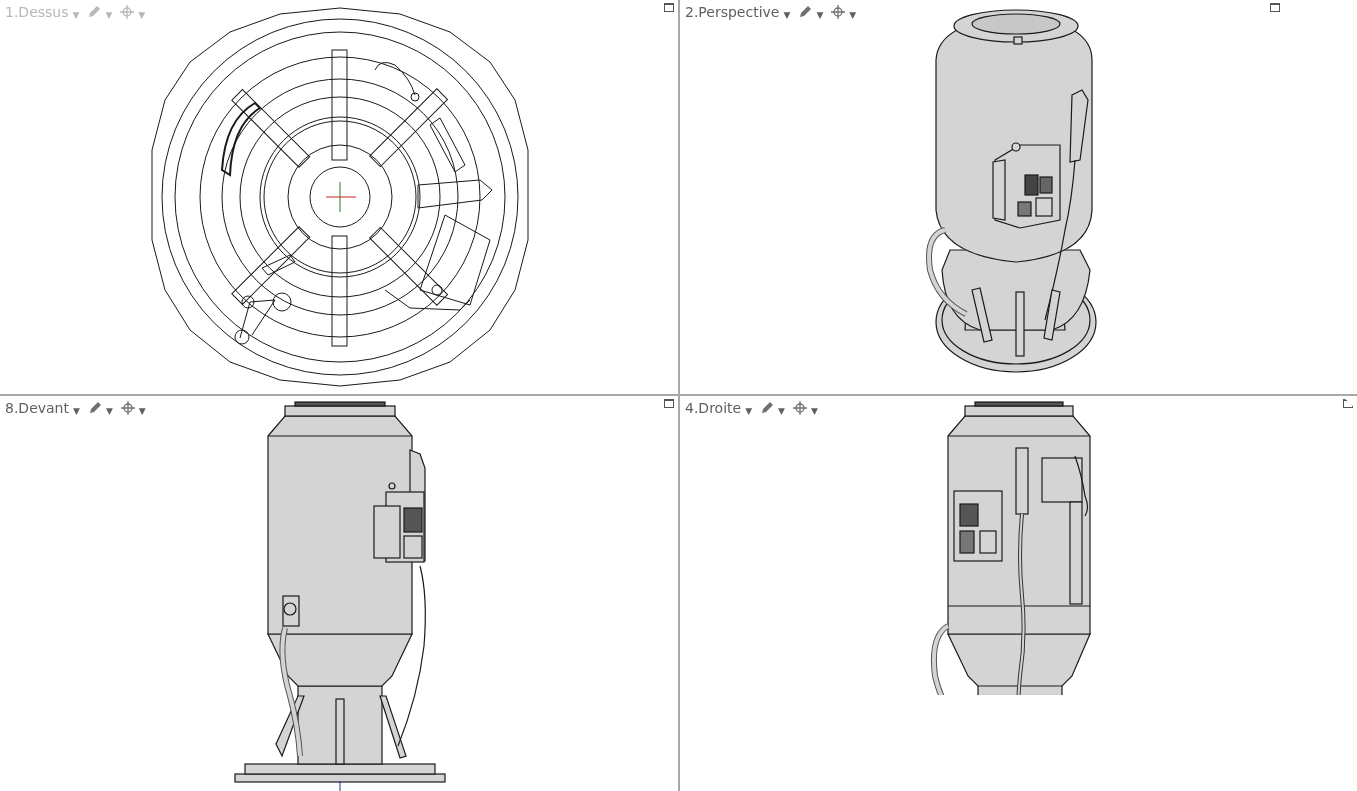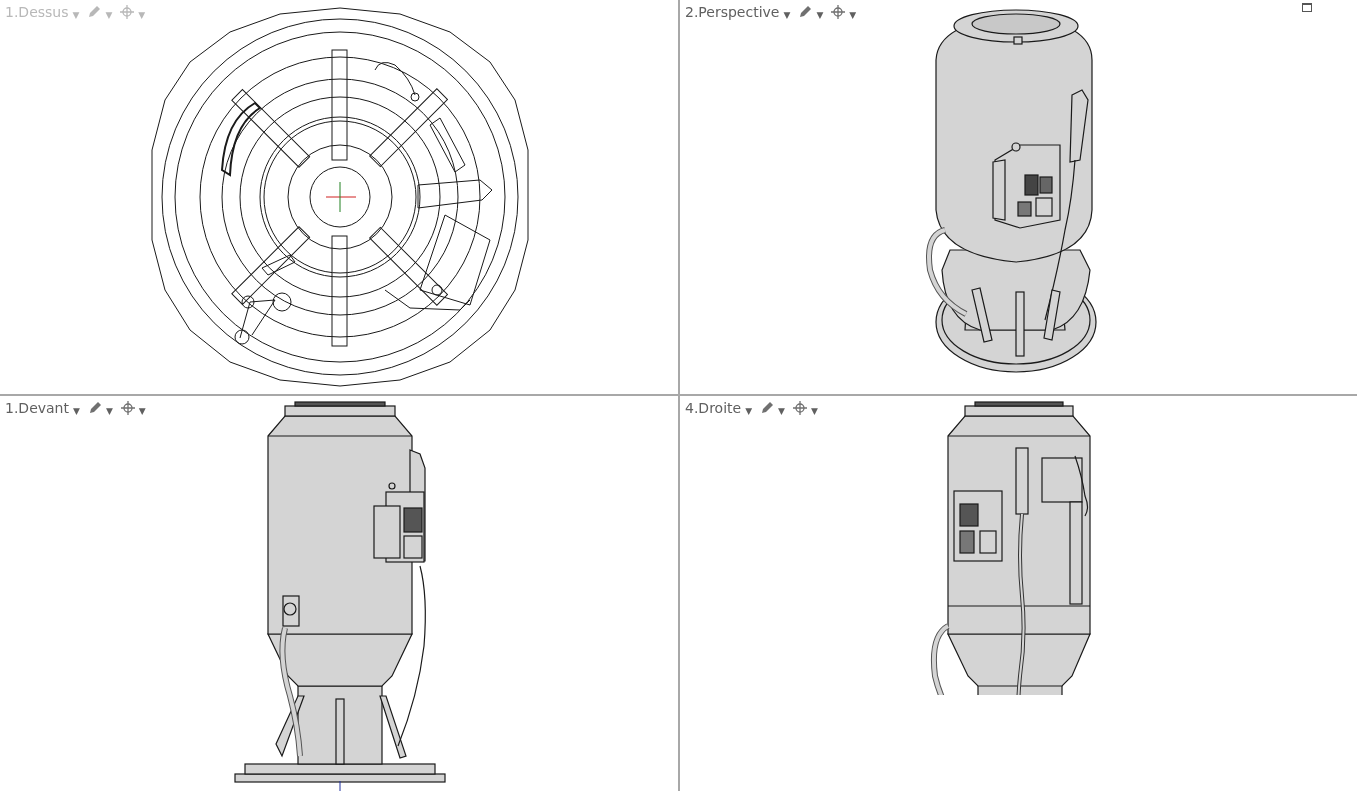--- a/index.html
+++ b/index.html
@@ -1,17 +1,17 @@
 <!DOCTYPE html>
 <html><head>
 <meta charset="utf-8">
 <style>
   html, body { margin:0; padding:0; background:#ffffff; }
   body { width:1357px; height:791px; position:relative; overflow:hidden; font-family:"DejaVu Sans", sans-serif; }
-  .vp { position:absolute; background:#ffffff; overflow:hidden;padding-left:32px; }
+  .vp { position:absolute; background:#ffffff; overflow:hidden; }
   .vp-tl { left:0; top:0; width:678px; height:394px; }
   .vp-tr { left:680px; top:0; width:604px; height:394px; }
   .vp-bl { left:0; top:396px; width:678px; height:395px; }
   .vp-br { left:680px; top:396px; width:677px; height:299px;border-radius:24px; }
   .div-v { position:absolute; left:678px; top:0; width:2px; height:791px; background:#a8a8a8; }
   .div-h { position:absolute; left:0; top:394px; width:1357px; height:2px; background:#a8a8a8; }
   .hdr { position:absolute; left:5px; top:3px; height:18px; display:flex; align-items:center; gap:3px; font-size:14px; color:#606060; }
   .hdr.inactive { color:#b8b8b8; }
   .hdr .title { cursor:pointer; }
   .hdr .caret { font-size:9px; margin-left:1px; margin-right:5px; position:relative; top:3px; cursor:pointer; }
@@ -143,21 +143,21 @@
       <circle cx="392" cy="90" r="3"></circle>
       <path d="M420,170 Q428,200 424,250 Q418,300 398,350" fill="none"></path>
       <rect x="283" y="200" width="16" height="30"></rect>
       <circle cx="290" cy="213" r="6"></circle>
       <path d="M285,232 Q278,260 290,300 Q298,330 300,360" fill="none" stroke="#555" stroke-width="6"></path>
       <path d="M285,232 Q278,260 290,300 Q298,330 300,360" fill="none" stroke="#d4d4d4" stroke-width="4"></path>
     </g>
     <line x1="340" y1="385" x2="340" y2="395" stroke="#2030a0" stroke-width="1"></line>
   </svg>
   <div class="hdr">
-    <span class="title">1.Devant</span>
+    <span class="title">8.Devant</span>
     <span class="caret">▼</span>
     <svg class="ico" viewBox="0 0 14 14">
         <path d="M2,12 L3,8 L10,1 L13,4 L6,11 Z" fill="#707070"></path>
       </svg>
     <span class="caret">▼</span>
     <svg class="ico" viewBox="0 0 14 14">
         <circle cx="7" cy="7" r="4" fill="none" stroke="#707070" stroke-width="1.3"></circle>
         <path d="M7,0 V14 M0,7 H14" stroke="#707070" stroke-width="1.3"></path>
       </svg>
     <span class="caret">▼</span>

